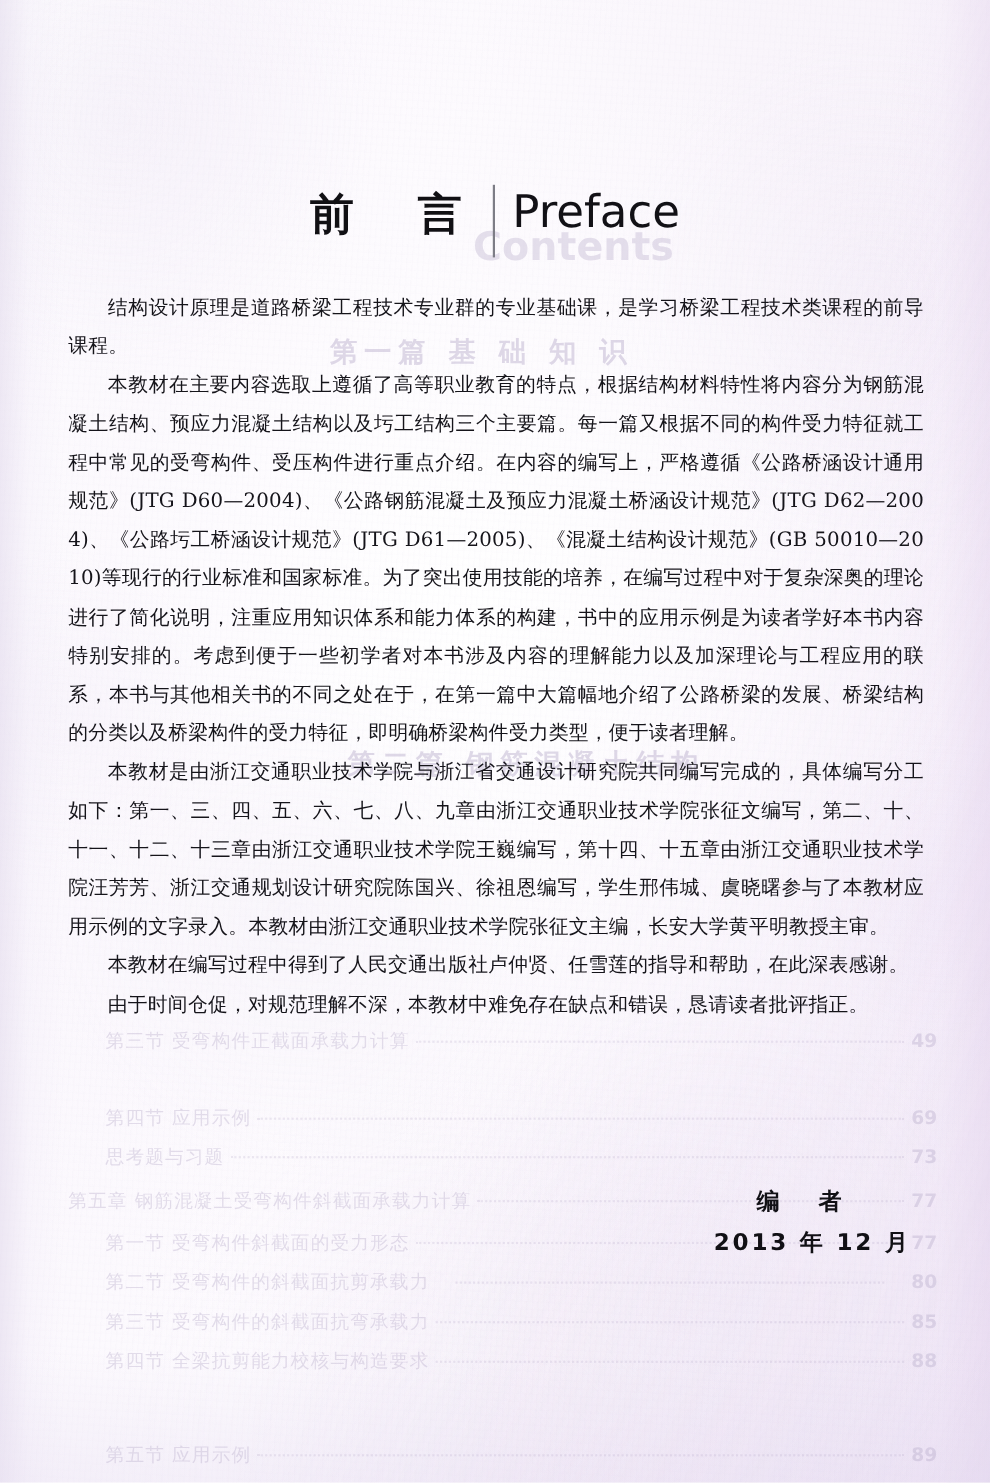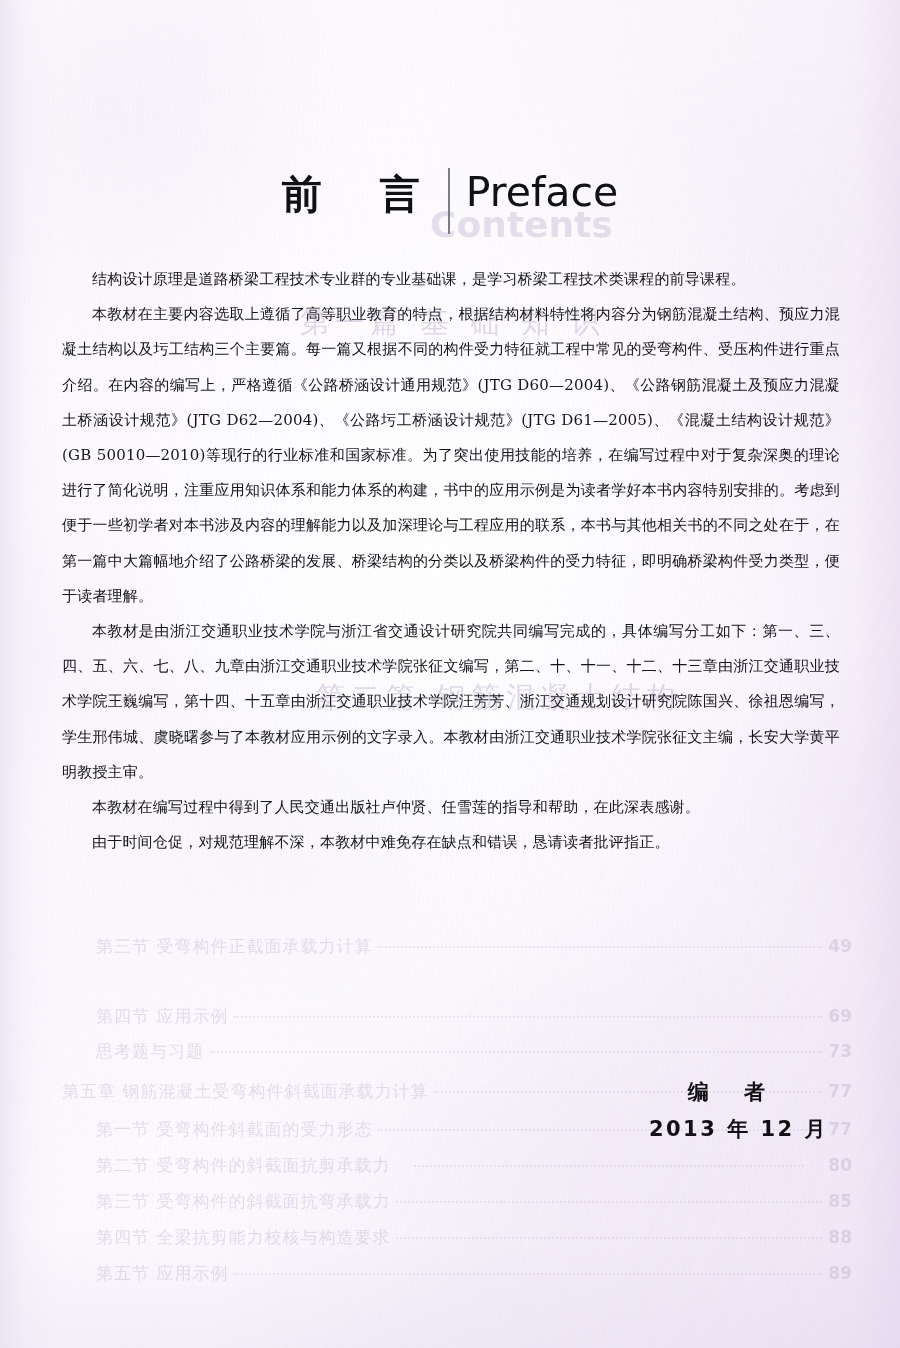--- a/index.html
+++ b/index.html
@@ -64,22 +64,22 @@
   .bleed {
     position: absolute;
     pointer-events: none;
     color: #b9aecb;
     opacity: .40;
     font-family: "DejaVu Sans", "Liberation Sans", sans-serif;
     white-space: nowrap;
     filter: blur(.55px);
   }
   .bleed-heading {
-    font-size: 29px;
-    font-weight: 400;
+    font-size: 25px;
+    font-weight: 700;
     letter-spacing: 6px;
     color: #b4a8c8;
     opacity: .42;
   }
   .bleed-contents-word {
     font-size: 36px;
     font-weight: 700;
     color: #bdb2ce;
     opacity: .38;
     letter-spacing: 0px;
@@ -147,21 +147,21 @@
   
   .body-block {
     position: absolute;
     top: 262px;
     left: 62px;
     width: 778px;
   }
   .para {
     margin: 0 0 0 0;
     font-family: "DejaVu Serif", "Liberation Serif", serif;
-    font-size: 15px;
+    font-size: 18px;
     line-height: 35.2px;
     text-align: justify;
     text-justify: inter-character;
     text-indent: 2em;
     color: #15141a;
     letter-spacing: .2px;
     word-break: break-all;
   }
 
   
@@ -250,21 +250,21 @@
   <div class="bleed-toc-row indent" style="top:1190px;">
     <span class="bt-label">第三节  受弯构件的斜截面抗弯承载力</span>
     <span class="bt-dots"></span>
     <span class="bt-page">85</span>
   </div>
   <div class="bleed-toc-row indent" style="top:1226px;">
     <span class="bt-label">第四节  全梁抗剪能力校核与构造要求</span>
     <span class="bt-dots"></span>
     <span class="bt-page">88</span>
   </div>
-  <div class="bleed-toc-row indent" style="top:1262px;">
+  <div class="bleed-toc-row indent" style="top:1311px;">
     <span class="bt-label">第五节  应用示例</span>
     <span class="bt-dots"></span>
     <span class="bt-page">89</span>
   </div>
 
   <div class="heading">
     <span class="heading-cn">前 言</span>
     <span class="heading-rule"></span>
     <span class="heading-en">Preface</span>
   </div>

